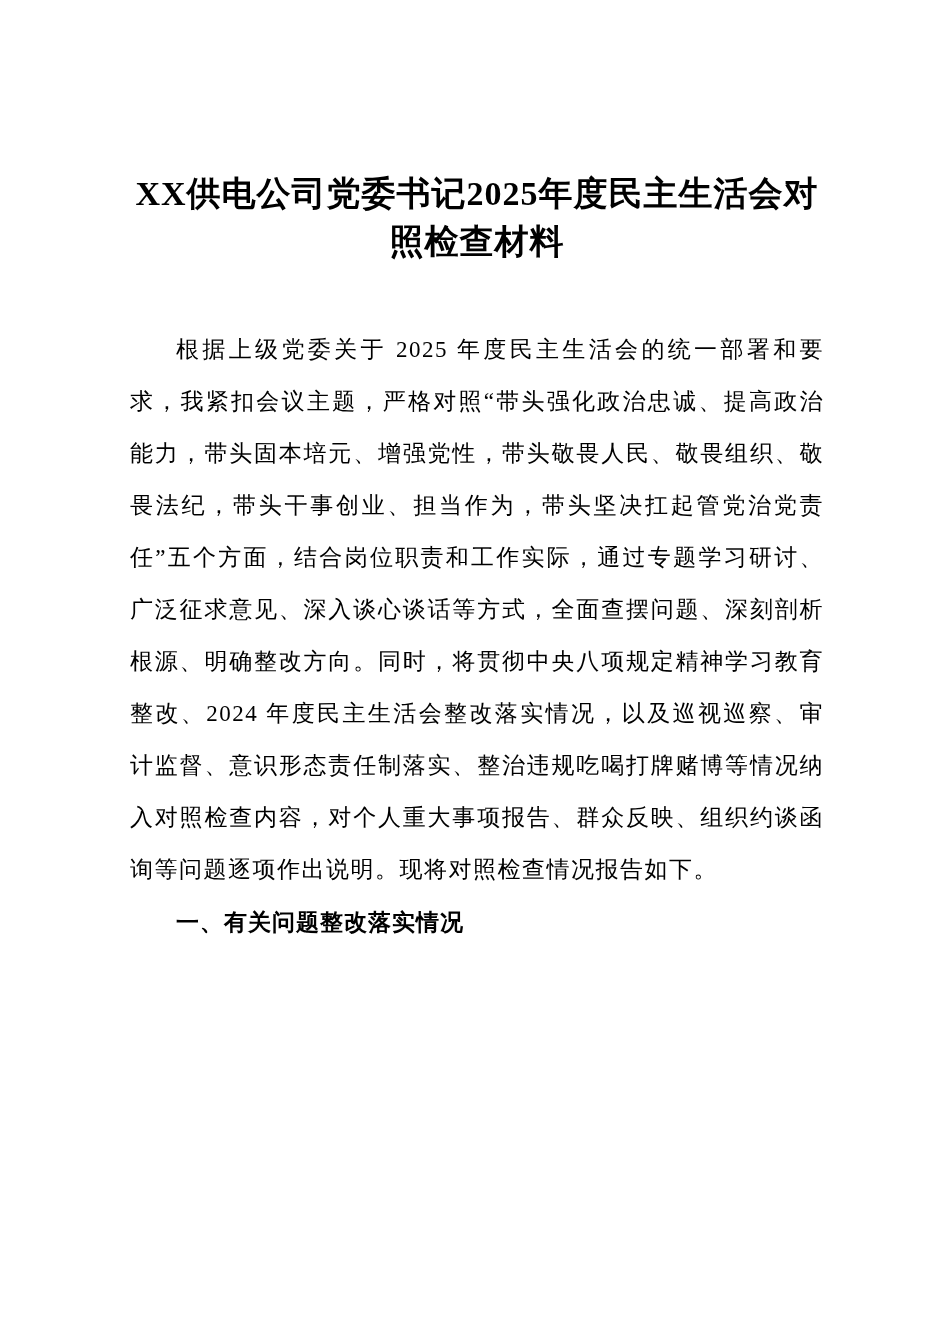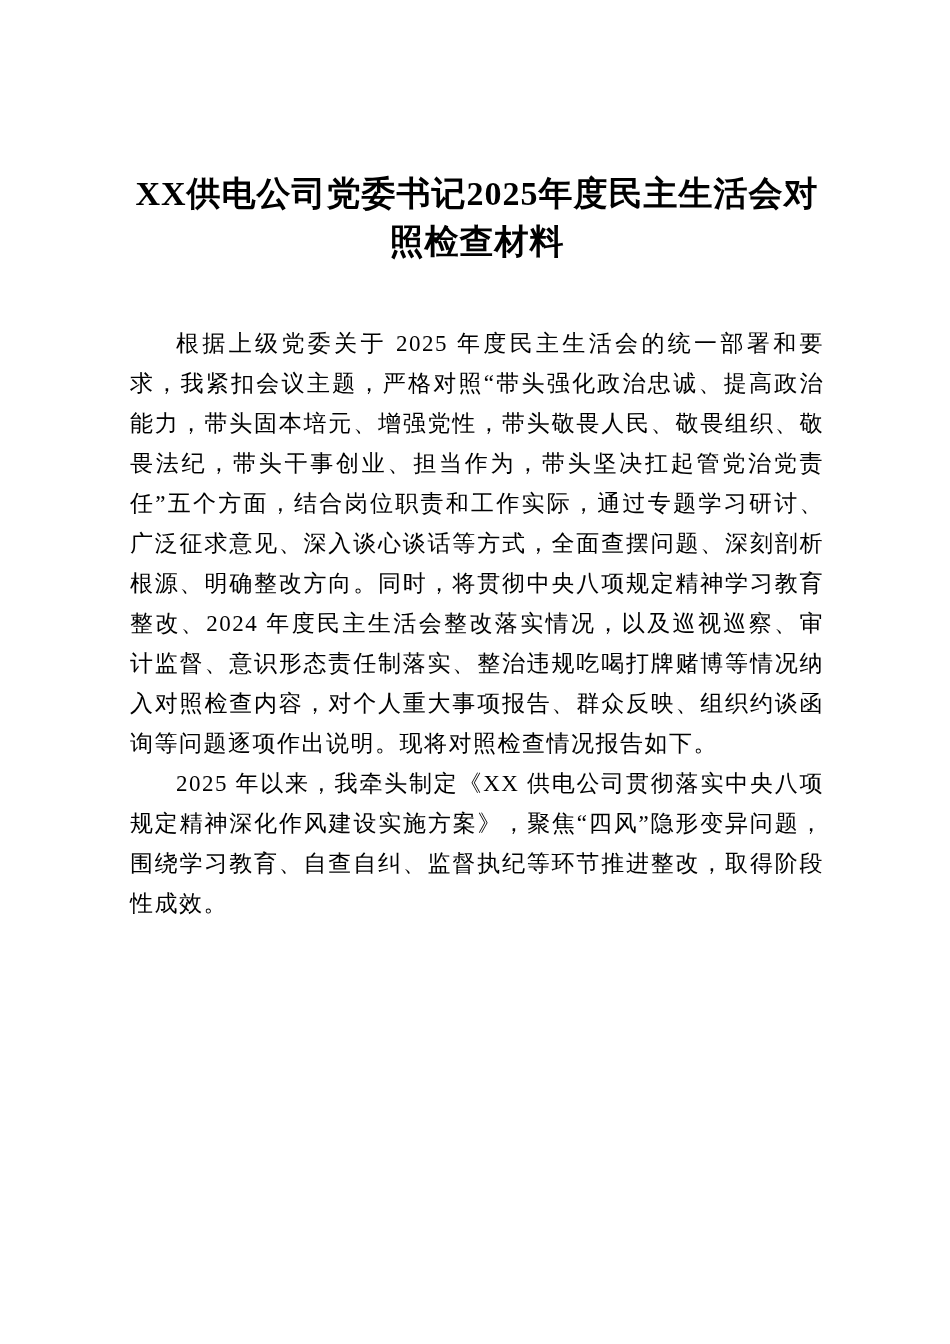--- a/index.html
+++ b/index.html
@@ -24,21 +24,21 @@
     font-size: 34px;
     line-height: 48px;
     font-weight: bold;
     text-align: center;
     font-family: "Liberation Serif", serif;
     letter-spacing: 1px;
   }
   p.body {
     margin: 0;
     font-size: 23px;
-    line-height: 40px;
+    line-height: 52px;
     text-align: justify;
     text-justify: inter-ideograph;
     text-indent: 2em;
     letter-spacing: 1.5px;
   }
   p.body.hei {
     font-family: "Liberation Sans", sans-serif;
     font-weight: bold;
     letter-spacing: 1px;
   }
@@ -51,18 +51,18 @@
 </style>
 </head>
 <body>
 
 <div class="page">
 
   <h1 class="title">XX供电公司党委书记2025年度民主生活会对照检查材料</h1>
 
   <p class="body">根据上级党委关于 2025 年度民主生活会的统一部署和要求，我紧扣会议主题，严格对照“带头强化政治忠诚、提高政治能力，带头固本培元、增强党性，带头敬畏人民、敬畏组织、敬畏法纪，带头干事创业、担当作为，带头坚决扛起管党治党责任”五个方面，结合岗位职责和工作实际，通过专题学习研讨、广泛征求意见、深入谈心谈话等方式，全面查摆问题、深刻剖析根源、明确整改方向。同时，将贯彻中央八项规定精神学习教育整改、2024 年度民主生活会整改落实情况，以及巡视巡察、审计监督、意识形态责任制落实、整治违规吃喝打牌赌博等情况纳入对照检查内容，对个人重大事项报告、群众反映、组织约谈函询等问题逐项作出说明。现将对照检查情况报告如下。</p>
 
+  <p class="body hei">一、有关问题整改落实情况</p>
 
 
-  <p class="body">2025 年以来，我牵头制定《XX 供电公司贯彻落实中央八项规定精神深化作风建设实施方案》，聚焦“四风”隐形变异问题，围绕学习教育、自查自纠、监督执纪等环节推进整改，取得阶段性成效。</p>
 
 
 </div>
 
 </body></html>

